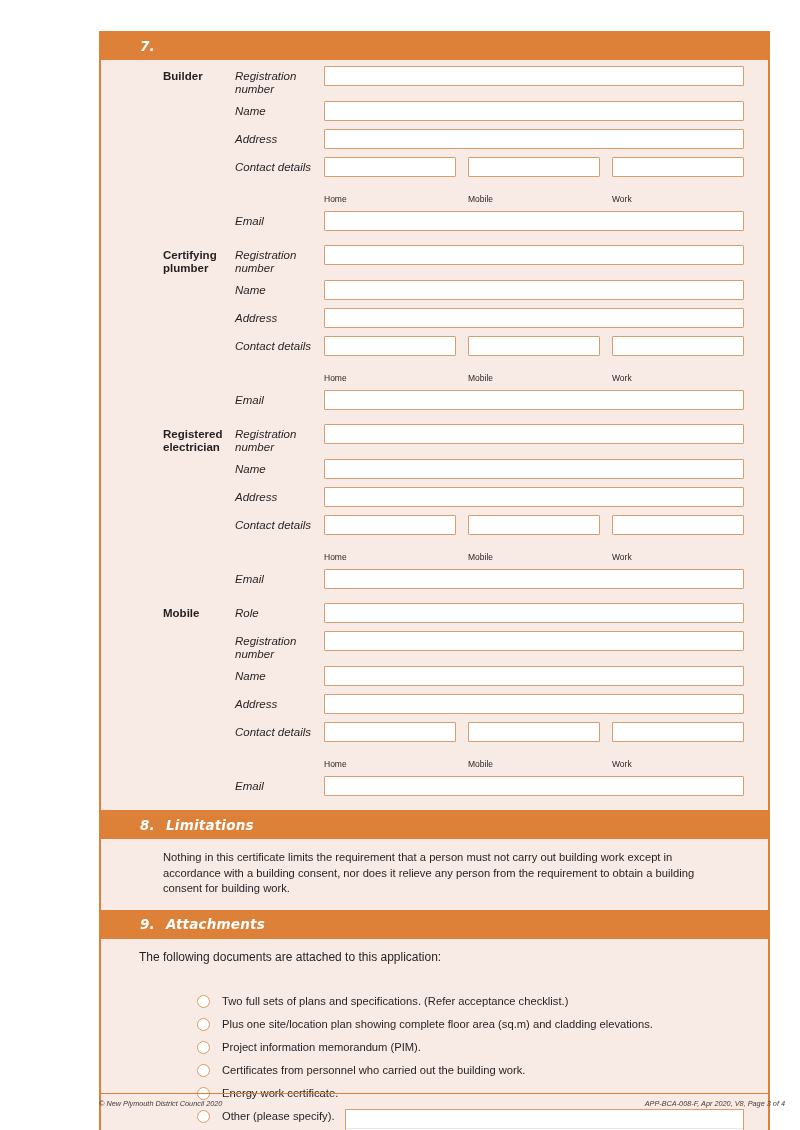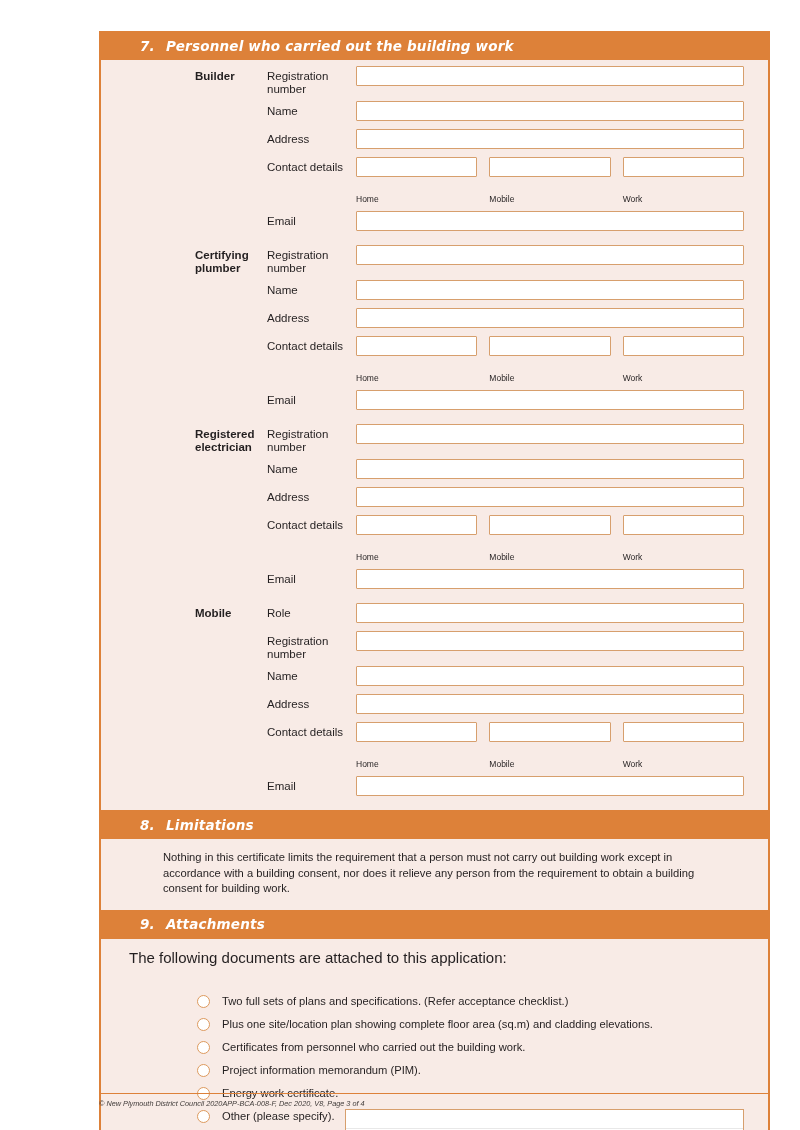--- a/index.html
+++ b/index.html
@@ -34,40 +34,41 @@
     font-family: "DejaVu Sans", sans-serif;
     font-style: italic;
     font-weight: bold;
     font-size: 13.5px;
     letter-spacing: .2px;
   }
   .sec-bar .sec-num { width: 26px; flex: none; }
   .sec-body { padding: 0; }
 
   
-  .grp { padding-top: 6px; margin-left: 32px; }
+  .grp { padding-top: 6px; }
   .row {
     display: flex;
     align-items: flex-start;
     padding: 0 0 0 62px;
     margin-bottom: 6px;
     min-height: 22px;
   }
   .grp-name {
     width: 72px; flex: none;
     font-weight: bold;
     font-size: 11.5px;
     line-height: 12.5px;
     padding-top: 4px;
   }
   .fld-label {
     width: 89px; flex: none;
     font-size: 11.5px;
     line-height: 12.5px;
     padding-top: 4px;
+    font-style: italic;
   }
   .fld-wrap { flex: 1 1 auto; padding-right: 24px; }
 
   .inp {
     display: block;
     width: 100%;
     height: 20px;
     background: #ffffff;
     border: 1.3px solid #d79f6d;
     border-radius: 1px;
@@ -87,22 +88,22 @@
 
   
   .para {
     padding: 11px 45px 13px 62px;
     font-size: 11.2px;
     line-height: 15.5px;
   }
 
   
   .att-intro {
-    padding: 11px 45px 4px 28px;
-    font-size: 15px;
+    padding: 11px 45px 4px 38px;
+    font-size: 12px;
     line-height: 15px;
   }
   .att-list { padding: 3px 24px 0 96px; margin-top: 22px; }
   .att-item {
     display: flex;
     align-items: flex-start;
     margin-bottom: 8px;
   }
   .circle {
     width: 13px; height: 13px;
@@ -141,34 +142,34 @@
     position: absolute;
     left: 99px; top: 1093px;
     width: 671px;
     border-top: 1.5px solid #dd8139;
   }
   .footer {
     position: absolute;
     left: 99px; top: 1099px;
     width: 686px;
     display: flex;
+    justify-content: space-between;
     font-size: 7.3px;
     font-style: italic;
     color: #3f3a38;
     font-family: "Liberation Sans", sans-serif;
   }
 </style>
 </head>
 <body>
 
 <div class="page">
 
   <div class="sec-bar">
     <span class="sec-num">7.</span>
-    <span>Personnel who carried out the building work</span>
   </div>
   <div class="sec-body">
 
     <div class="grp">
       <div class="row">
         <div class="grp-name">Builder</div>
         <div class="fld-label">Registration number</div>
         <div class="fld-wrap">
           <div class="inp"></div>
         </div>
@@ -399,26 +400,26 @@
         <span class="att-text">Two full sets of plans and specifications. (Refer acceptance checklist.)</span>
       </div>
 
       <div class="att-item">
         <span class="circle"></span>
         <span class="att-text">Plus one site/location plan showing complete floor area (sq.m) and cladding elevations.</span>
       </div>
 
       <div class="att-item">
         <span class="circle"></span>
+        <span class="att-text">Project information memorandum (PIM).</span>
+      </div>
+
+      <div class="att-item">
+        <span class="circle"></span>
         <span class="att-text">Certificates from personnel who carried out the building work.</span>
-      </div>
-
-      <div class="att-item">
-        <span class="circle"></span>
-        <span class="att-text">Project information memorandum (PIM).</span>
       </div>
 
       <div class="att-item">
         <span class="circle"></span>
         <span class="att-text">Energy work certificate.</span>
       </div>
 
       <div class="att-item other">
         <span class="circle"></span>
         <span class="att-text">Other (please specify).</span>
@@ -428,14 +429,14 @@
     </div>
     <div class="turn-over">Please turn over</div>
   </div>
 
 </div>
 
 <div class="page-bottom-rule"></div>
 
 <div class="footer">
   <span>© New Plymouth District Council 2020</span>
-  <span>APP-BCA-008-F, Dec 2020, V8, Page 3 of 4</span>
+  <span>APP-BCA-008-F, Apr 2020, V8, Page 3 of 4</span>
 </div>
 
 </body></html>

